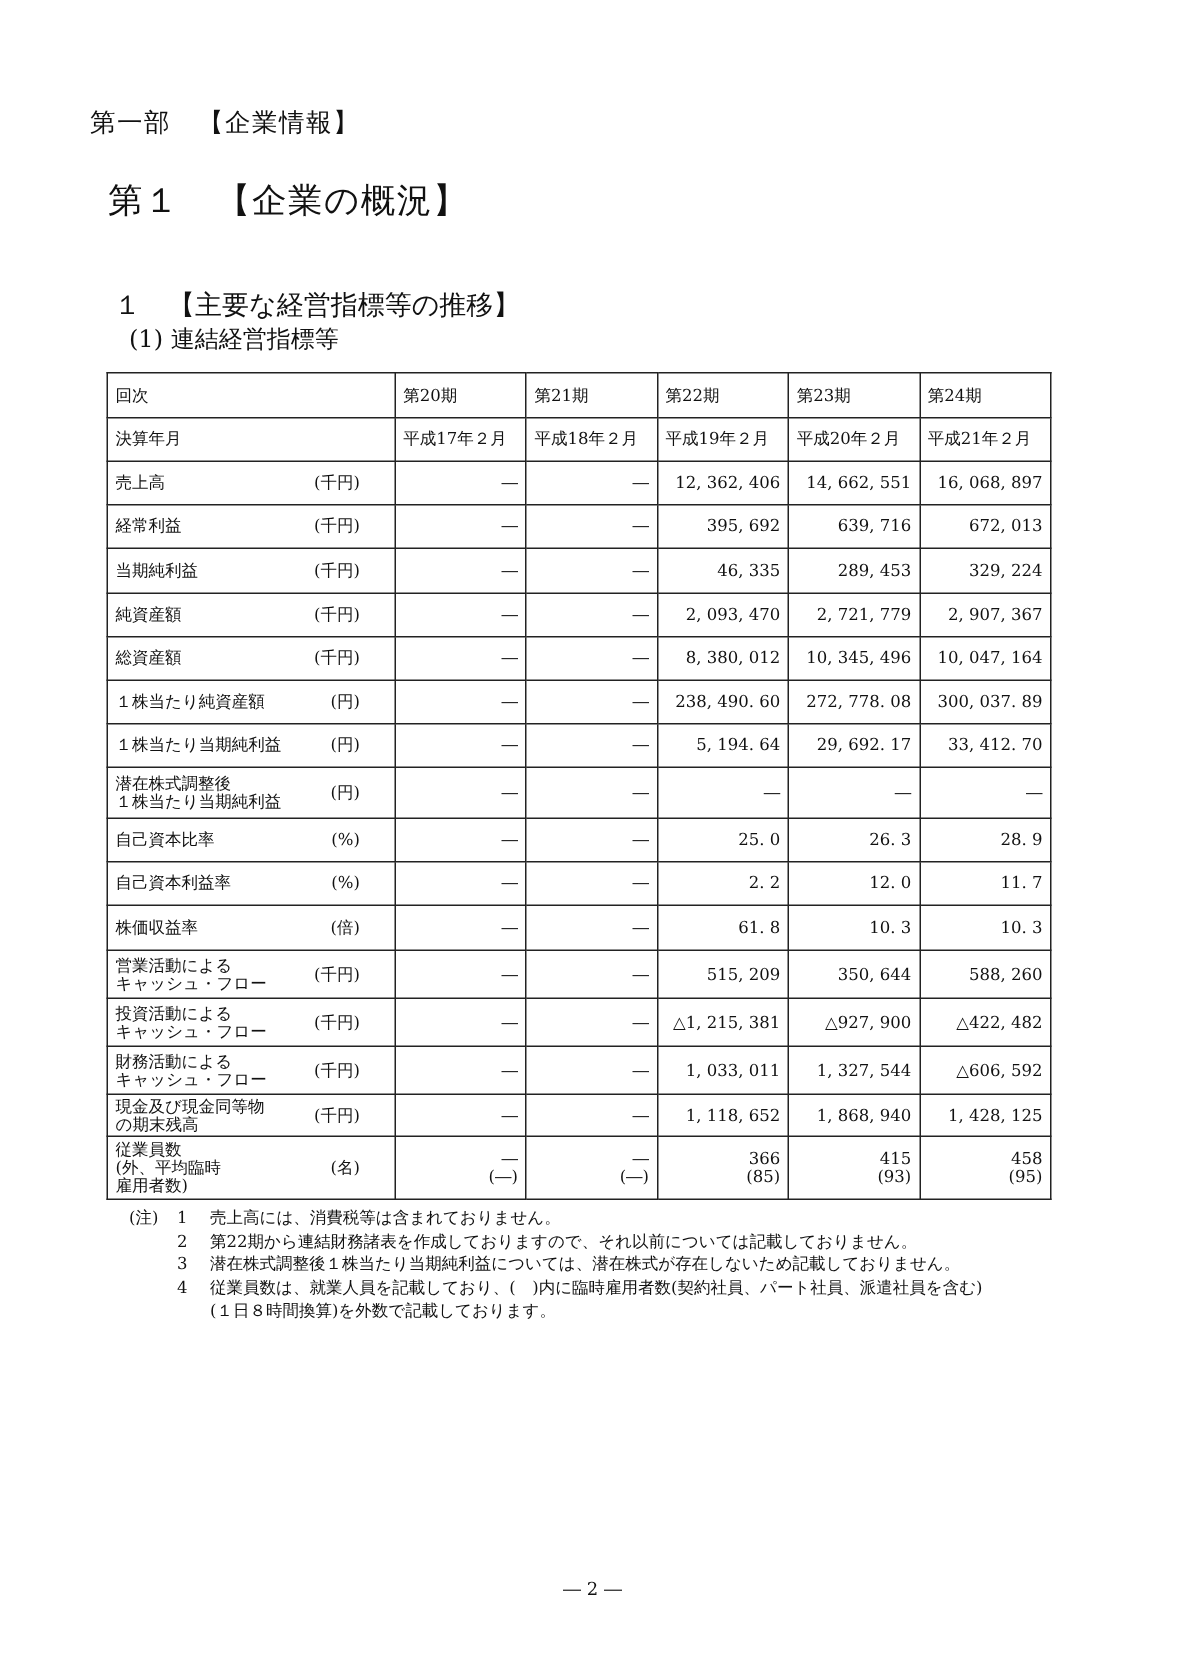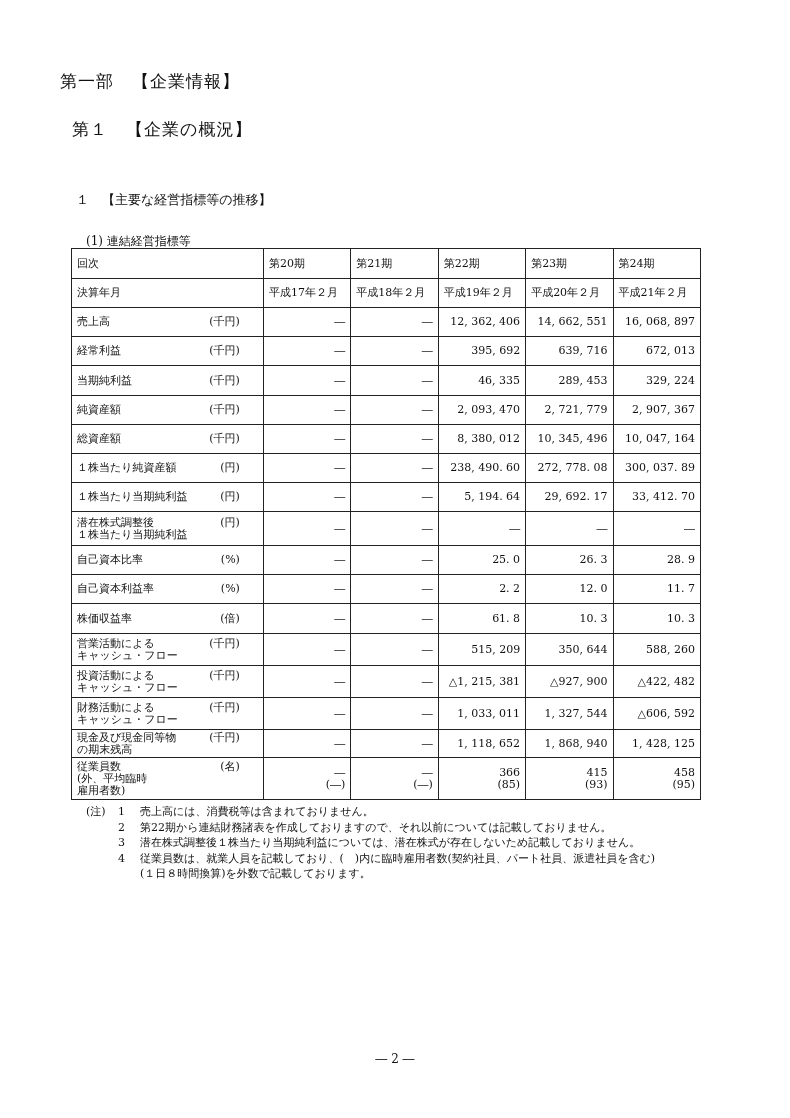--- a/index.html
+++ b/index.html
@@ -9,50 +9,50 @@
       color: #111;
     }
     .h1 {
       position: absolute; left: 60px; top: 70px;
       font-family: "DejaVu Sans", "Liberation Sans", sans-serif;
       font-size: 17px; letter-spacing: 1px; font-weight: normal;
     }
     .h2 {
       position: absolute; left: 72px; top: 118px;
       font-family: "DejaVu Sans", "Liberation Sans", sans-serif;
-      font-size: 17px; letter-spacing: 1px; font-weight: normal;
+      font-size: 23px; letter-spacing: 1px; font-weight: normal;
     }
     .h3 {
       position: absolute; left: 76px; top: 191px;
       font-family: Liberation Mono, monospace;
-      font-size: 13px;
+      font-size: 18px;
     }
     .h4 {
-      position: absolute; left: 86px; top: 233px;
-      font-size: 12px;
+      position: absolute; left: 86px; top: 216px;
+      font-size: 16px;
     }
     table.fin {
       position: absolute; left: 71px; top: 248px;
       border-collapse: collapse;
       table-layout: fixed;
       width: 630px;
       font-size: 11px;
     }
     table.fin td {
       border: 1.3px solid #222;
       padding: 0 5px;
       vertical-align: middle;
       line-height: 12px;
       white-space: nowrap;
     }
     .c-label { width: 191px; }
     .c-num { width: 87px; }
     .center { text-align: left; }
     .right { text-align: right; }
-    .lab-wrap { display: flex; justify-content: space-between; align-items: flex-start; }
+    .lab-wrap { display: flex; justify-content: space-between; align-items: center; }
     .lab-text { text-align: left; }
     .lab-unit { padding-right: 18px; }
     .notes {
       position: absolute; left: 86px; top: 804px;
       font-size: 11px; line-height: 15.5px;
     }
     .note-row { display: flex; }
     .note-pref { width: 32px; }
     .note-num { width: 22px; }
     .note-text { }

